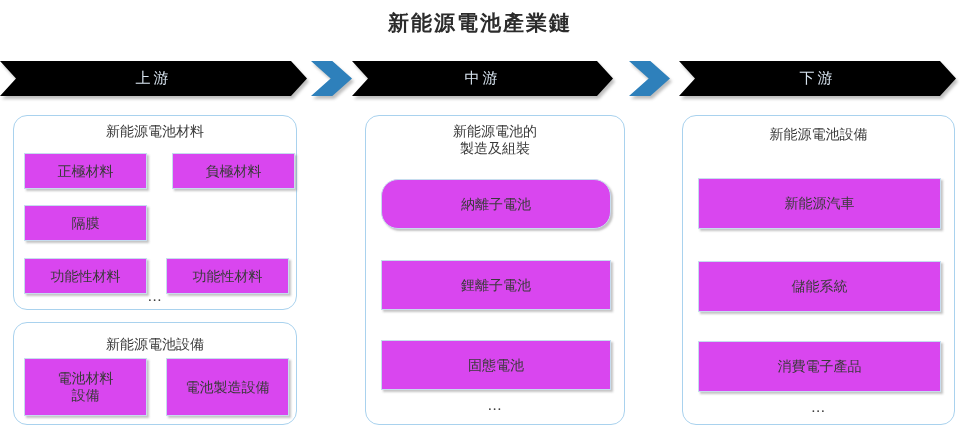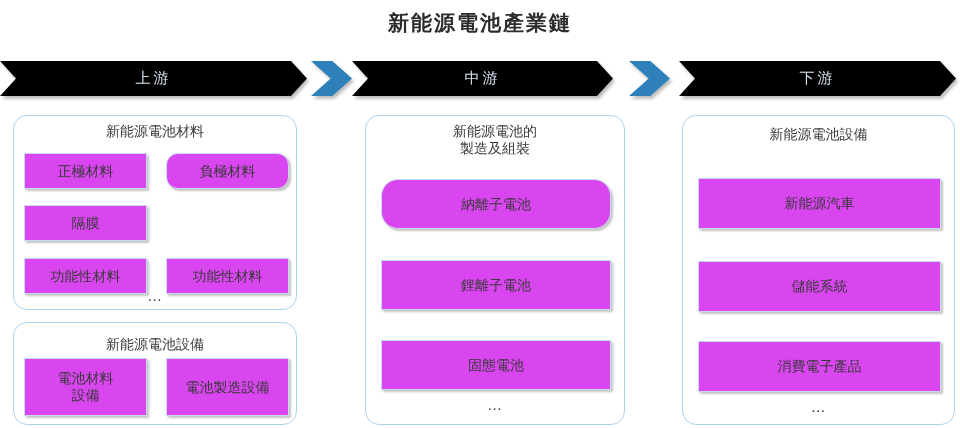--- a/index.html
+++ b/index.html
@@ -55,21 +55,21 @@
     color:#3a3a3a;
   }
   .more {
     position:absolute; left:0; width:100%;
     text-align:center; font-size:15px; letter-spacing:1px; color:#3a3a3a;
   }
 
   .panel-materials { left:13px;  top:115px; width:284px; height:195px; }
   .panel-materials .panel-title { top:7px; }
   .panel-materials .box { height:36px; width:123px; }
-  .pm-b0 { left:10px;  top:37px; }  .pm-b1 { left:152px; top:37px;border-radius:12px; }
+  .pm-b0 { left:10px;  top:37px; }  .pm-b1 { left:158px; top:37px; }
   .pm-b2 { left:10px;  top:89px; }  .pm-b3 { left:152px; top:89px; }
   .pm-b4 { left:10px;  top:142px; } .pm-b5 { left:152px; top:142px; }
   .panel-materials .more { top:172px; }
 
   .panel-equipment { left:13px; top:322px; width:284px; height:103px; }
   .panel-equipment .panel-title { top:13px; }
   .panel-equipment .box { height:58px; width:123px; top:35px; }
   .pe-b0 { left:10px; }  .pe-b1 { left:152px; }
 
   .panel-mid { left:365px; top:115px; width:260px; height:310px; }

